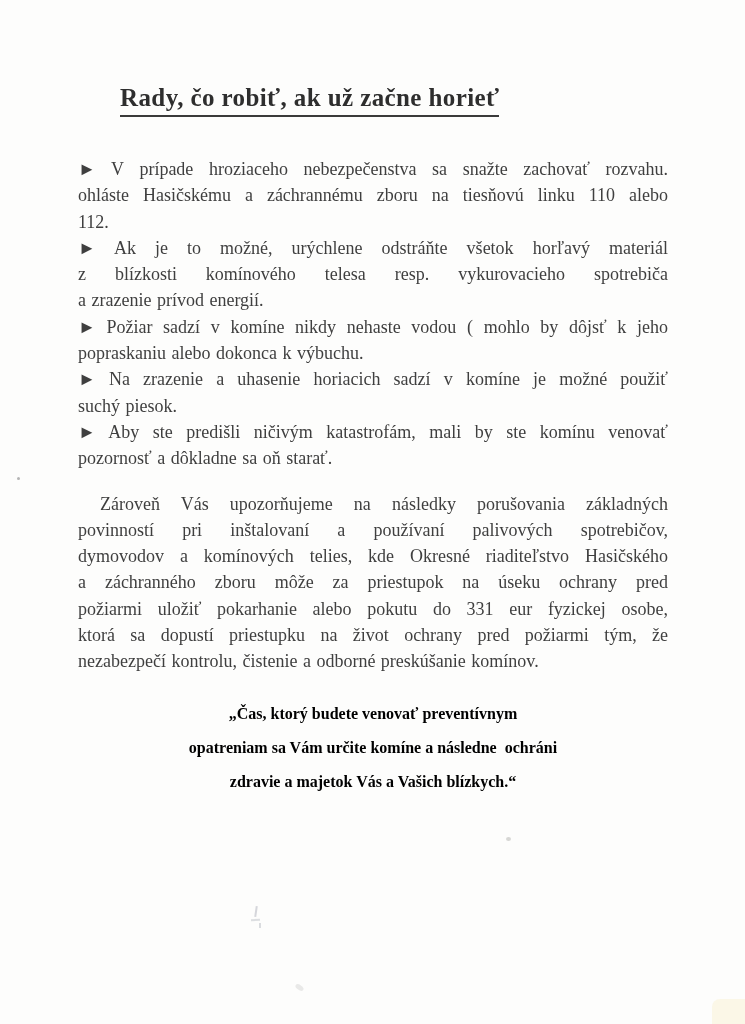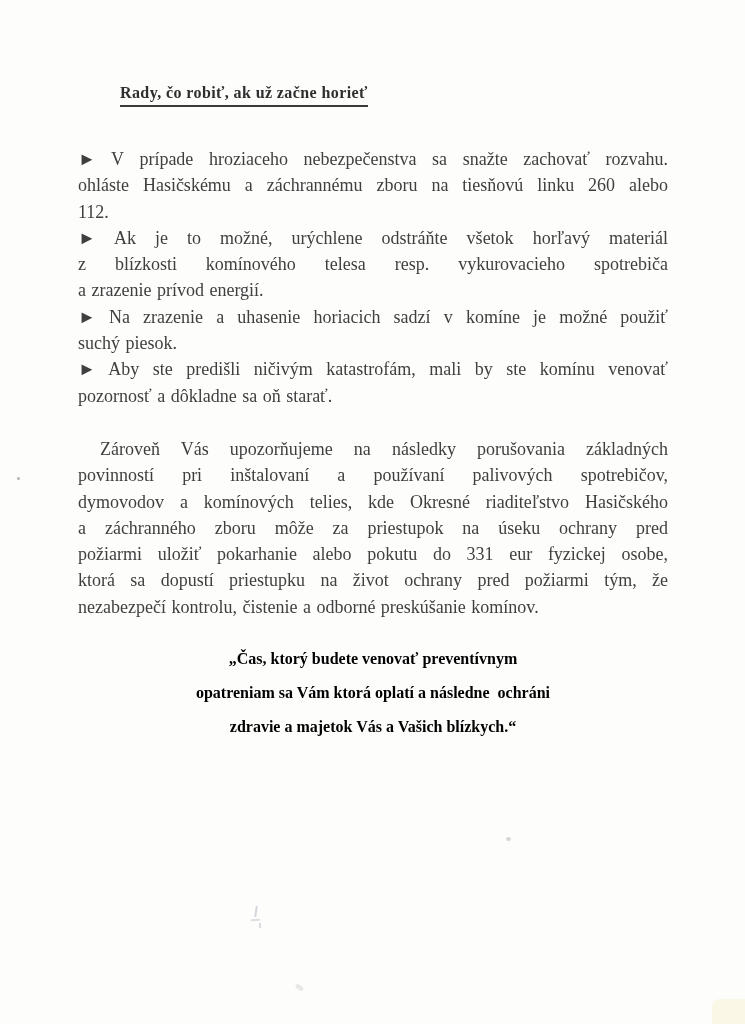--- a/index.html
+++ b/index.html
@@ -12,51 +12,51 @@
     position: relative;
     width: 745px;
     height: 1024px;
     background: #fdfdfc;
     overflow: hidden;
   }
   .doc-title {
     position: absolute;
     left: 120px;
     top: 84px;
-    font-size: 16px;
+    font-size: 25px;
     font-weight: bold;
     color: #2e2e2e;
     letter-spacing: 0.4px;
     border-bottom: 2px solid #3a3a3a;
     padding-bottom: 3px;
     white-space: nowrap;
   }
   .body-block {
     position: absolute;
     left: 78px;
-    top: 146px;
+    top: 156px;
     width: 590px;
     color: #3f3f3f;
     font-size: 18px;
   }
   .ln {
     display: block;
     line-height: 26.3px;
     height: 26.3px;
     overflow: hidden;
     text-align: justify;
     text-align-last: justify;
     white-space: nowrap;
     word-spacing: 1px;
   }
   .ln.end {
     text-align: right;
     text-align-last: left;
   }
-  .ln.indent { padding-left: 22px; margin-top: 8px; }
+  .ln.indent { padding-left: 22px; }
   .gap-warning { height: 19px; }
   .gap-quote  { height: 22px; }
   .quote-block {
     color: #000000;
     font-weight: bold;
     font-size: 16px;
   }
   .quote-ln {
     display: block;
     line-height: 34px;
@@ -82,30 +82,34 @@
 <body>
 
 <div class="page">
 
   <div class="doc-title">Rady, čo robiť, ak už začne horieť</div>
 
   <div class="body-block">
 
     <div>
       <span class="ln">► V prípade hroziaceho nebezpečenstva sa snažte zachovať rozvahu.</span>
-      <span class="ln">ohláste Hasičskému a záchrannému zboru na tiesňovú linku 260 alebo</span>
+      <span class="ln">ohláste Hasičskému a záchrannému zboru na tiesňovú linku 110 alebo</span>
       <span class="ln end">112.</span>
     </div>
 
     <div>
       <span class="ln">► Ak je to možné, urýchlene odstráňte všetok horľavý materiál</span>
       <span class="ln">z blízkosti komínového telesa resp. vykurovacieho spotrebiča</span>
       <span class="ln end">a zrazenie prívod energií.</span>
     </div>
 
+    <div>
+      <span class="ln">► Požiar sadzí v komíne nikdy nehaste vodou ( mohlo by dôjsť k jeho</span>
+      <span class="ln end">popraskaniu alebo dokonca k výbuchu.</span>
+    </div>
 
     <div>
       <span class="ln">► Na zrazenie a uhasenie horiacich sadzí v komíne je možné použiť</span>
       <span class="ln end">suchý piesok.</span>
     </div>
 
     <div>
       <span class="ln">► Aby ste predišli ničivým katastrofám, mali by ste komínu venovať</span>
       <span class="ln end">pozornosť a dôkladne sa oň starať.</span>
     </div>
@@ -119,21 +123,21 @@
       <span class="ln">a záchranného zboru môže za priestupok na úseku ochrany pred</span>
       <span class="ln">požiarmi uložiť pokarhanie alebo pokutu do 331 eur fyzickej osobe,</span>
       <span class="ln">ktorá sa dopustí priestupku na život ochrany pred požiarmi tým, že</span>
       <span class="ln end">nezabezpečí kontrolu, čistenie a odborné preskúšanie komínov.</span>
     </div>
 
     <div class="gap-quote"></div>
 
     <div class="quote-block">
       <span class="quote-ln">„Čas, ktorý budete venovať preventívnym</span>
-      <span class="quote-ln">opatreniam sa Vám ktorá oplatí a následne  ochráni</span>
+      <span class="quote-ln">opatreniam sa Vám určite komíne a následne  ochráni</span>
       <span class="quote-ln">zdravie a majetok Vás a Vašich blízkych.“</span>
     </div>
 
   </div>
 
   <div class="artifact speck-left"></div>
   <div class="artifact smudge-a"></div>
   <div class="artifact smudge-b"></div>
   <div class="artifact smudge-c"></div>
   <div class="artifact speck-quote"></div>

